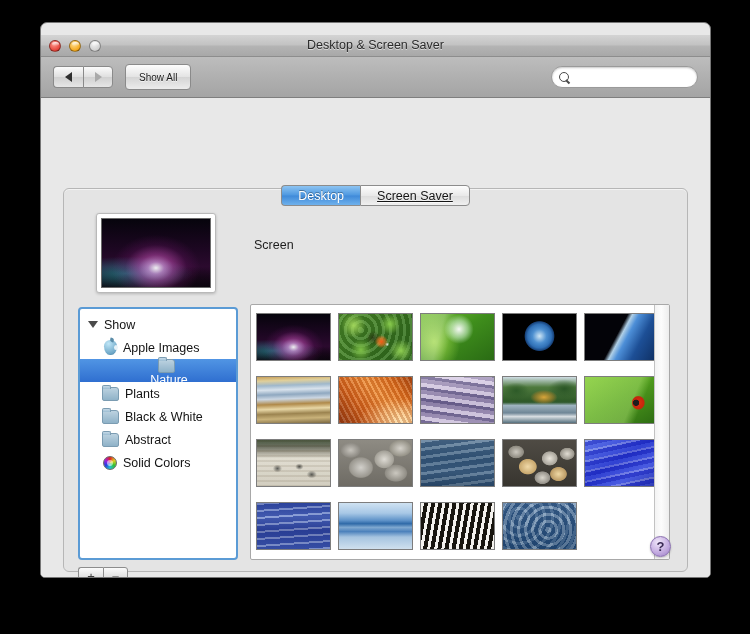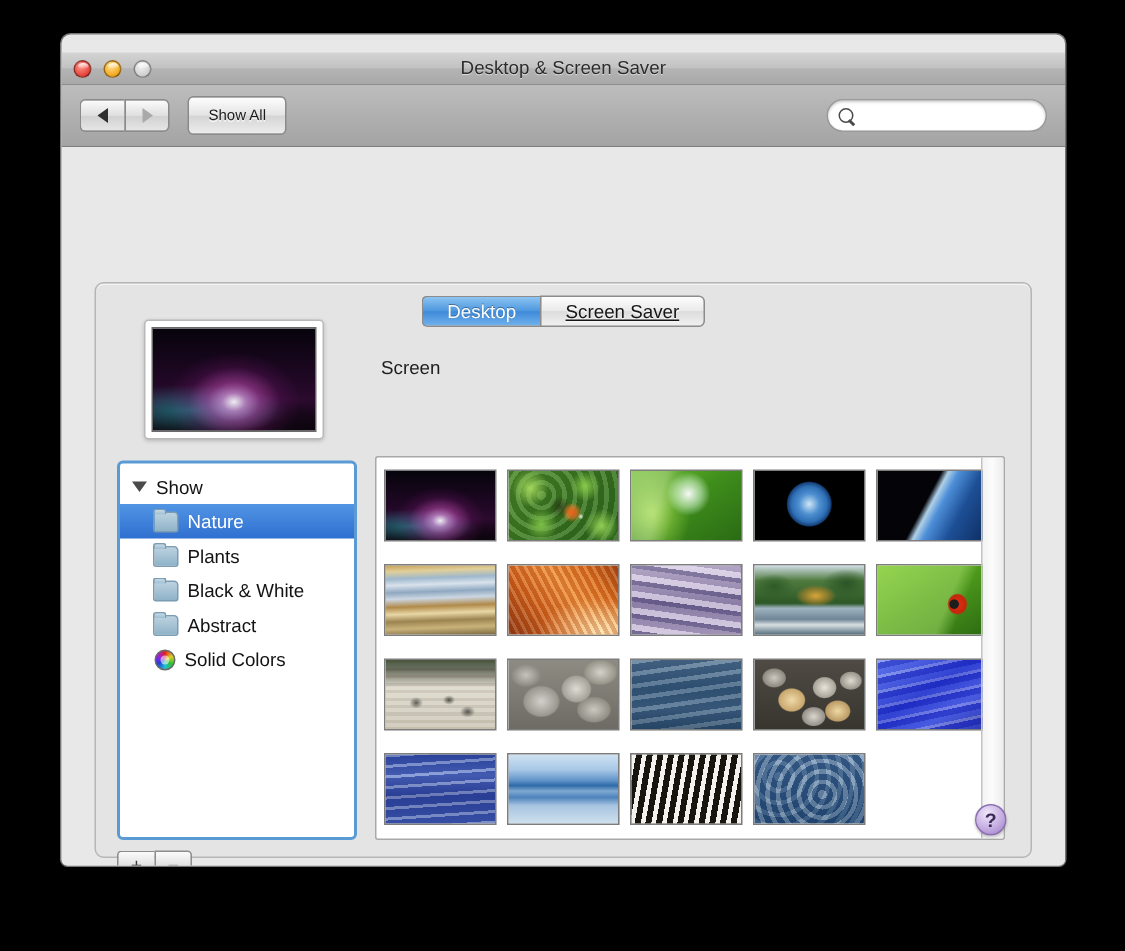--- a/index.html
+++ b/index.html
@@ -113,21 +113,21 @@
   
   #body {
     height: 492px;
     background: #e8e8e8;
     position: relative;
     padding: 10px;
   }
 
   
   #tabs {
-    position: absolute; left: 0; right: 0; top: 99px;
+    position: absolute; left: 0; right: 0; top: 87px;
     display: flex; justify-content: center;
     z-index: 3;
   }
   .tabbar { display: flex; height: 21px; }
   .tab {
     font-size: 12.5px;
     padding: 0 16px;
     display: flex; align-items: center;
     border: 1px solid #8c8c8c;
     background: linear-gradient(to bottom,#fdfdfd,#e9e9e9 50%,#dcdcdc 51%,#f0f0f0);
@@ -347,20 +347,21 @@
     display: flex; align-items: center;
     font-size: 12.5px;
     color: #131313;
     padding-left: 8px;
   }
   .srow.group { font-weight: normal; }
   .srow.child { padding-left: 22px; }
   .srow.selected {
     background: linear-gradient(to bottom, #5195e4, #2f6fd0);
     color: #fff;
+    flex-direction: column;
   }
   .disclose {
     width: 0; height: 0;
     border-left: 5px solid transparent;
     border-right: 5px solid transparent;
     border-top: 7px solid #4a4a4a;
     margin-right: 6px; flex: none;
   }
   .sicon { width: 17px; height: 14px; margin-right: 6px; flex: none; position: relative; }
   .ic-folder {
@@ -541,20 +542,24 @@
         <div id="previewimg" class="wp wp-aurora"></div>
       </div>
       <div id="previewname">Screen</div>
 
       <div id="sidebarwrap">
         <div id="sidebar">
             <div class="srow group">
               <span class="disclose"></span>
               <span>Show</span>
             </div>
+            <div class="srow child">
+              <span class="sicon ic-apple"></span>
+              <span>Apple Images</span>
+            </div>
             <div class="srow child selected">
               <span class="sicon ic-folder"></span>
               <span>Nature</span>
             </div>
             <div class="srow child">
               <span class="sicon ic-folder"></span>
               <span>Plants</span>
             </div>
             <div class="srow child">
               <span class="sicon ic-folder"></span>

